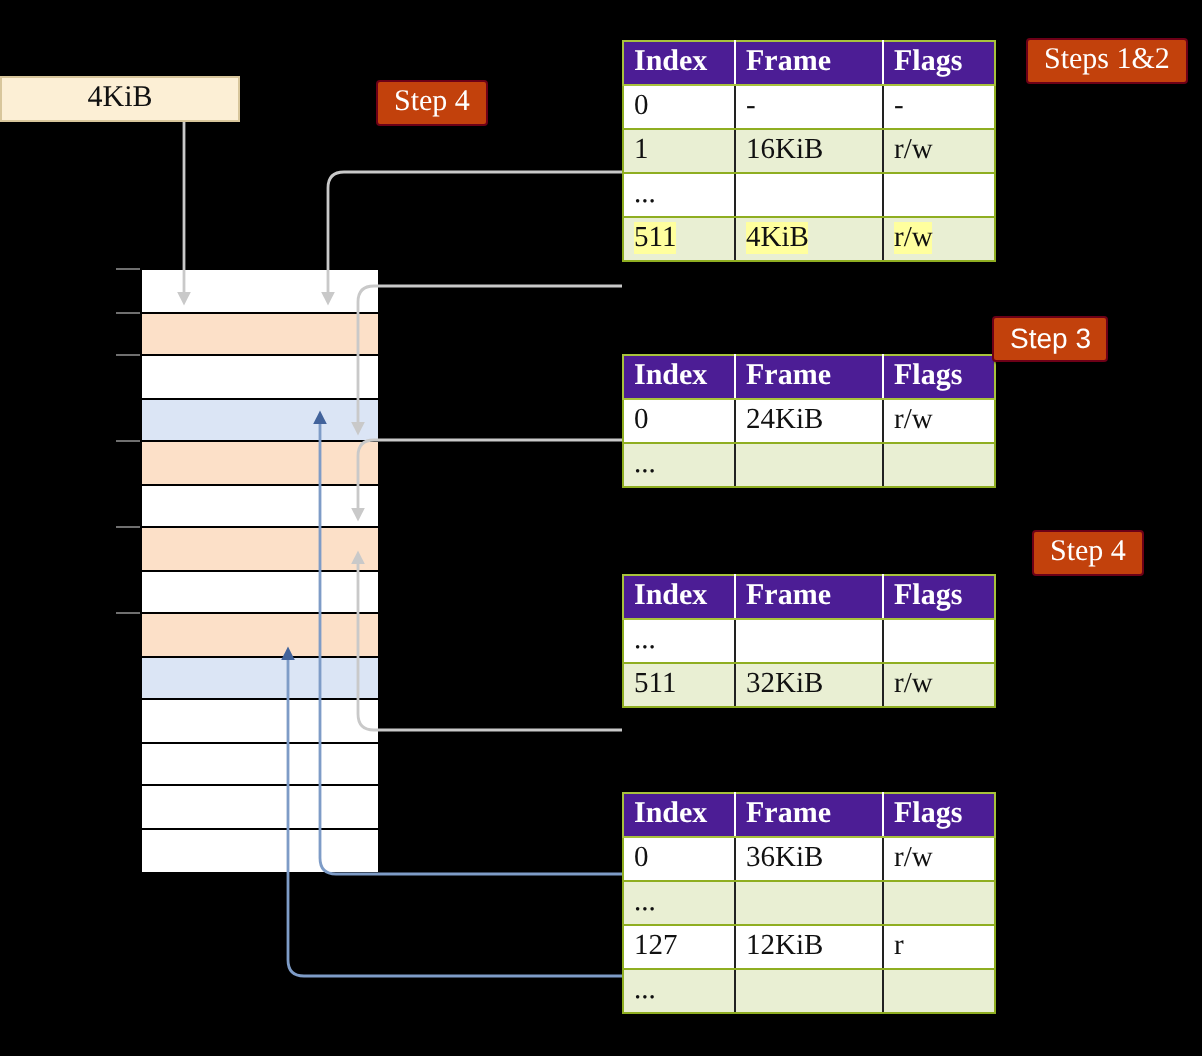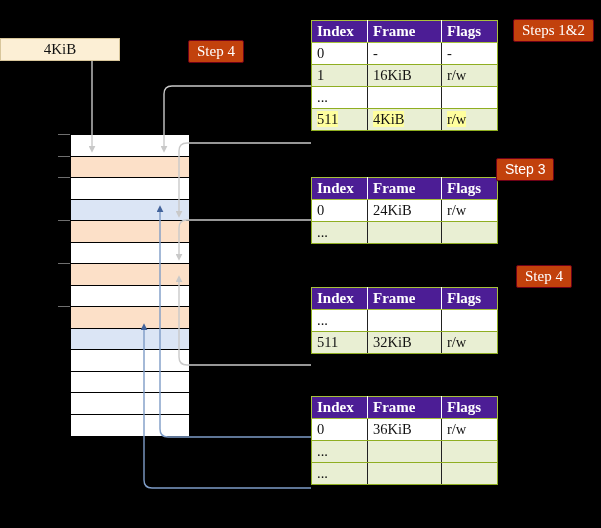--- a/index.html
+++ b/index.html
@@ -175,20 +175,25 @@
           <tr class="r-white">
             <td class="c-idx">0</td>
             <td class="c-frm">36KiB</td>
             <td class="c-flg">r/w</td>
           </tr>
           <tr class="r-alt">
             <td class="c-idx">...</td>
             <td class="c-frm"></td>
             <td class="c-flg"></td>
           </tr>
+          <tr class="r-white">
+            <td class="c-idx">127</td>
+            <td class="c-frm">12KiB</td>
+            <td class="c-flg">r</td>
+          </tr>
           <tr class="r-alt">
             <td class="c-idx">...</td>
             <td class="c-frm"></td>
             <td class="c-flg"></td>
           </tr>
         </tbody>
       </table>
     </div>
 
   <div id="badges">

